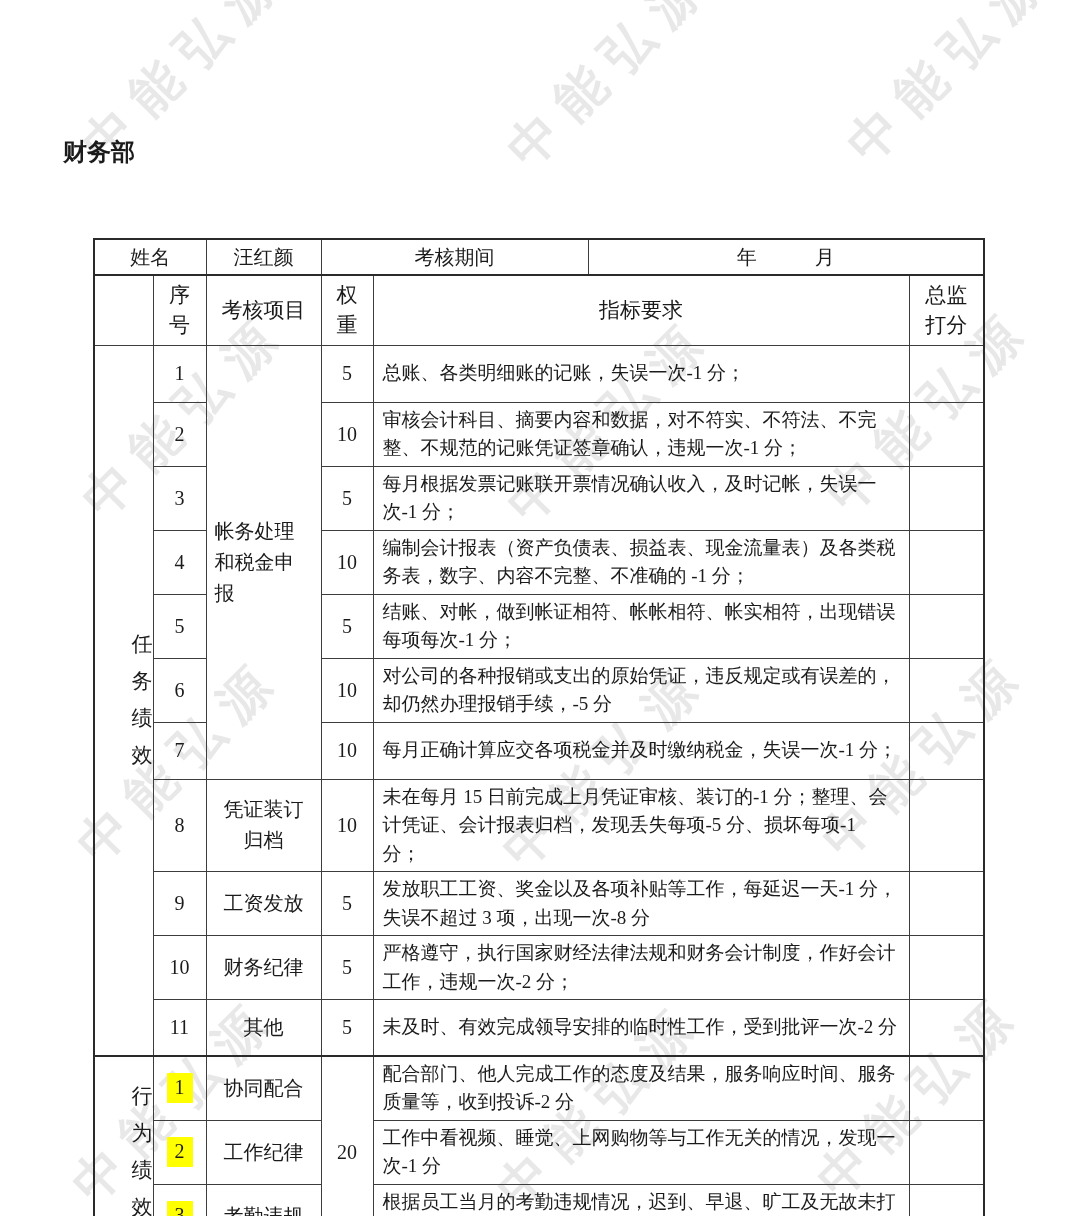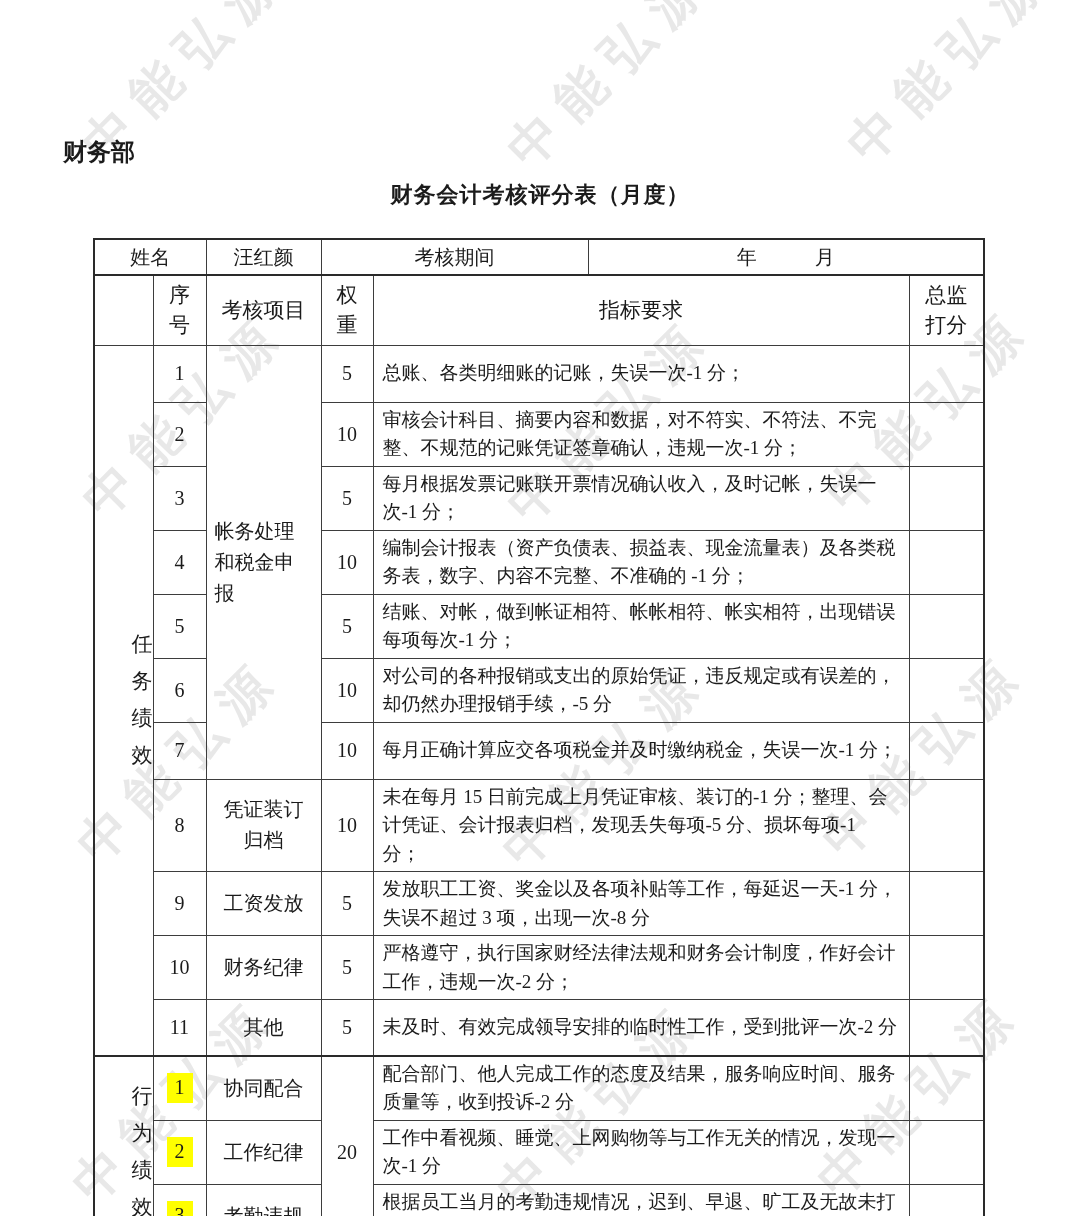--- a/index.html
+++ b/index.html
@@ -80,21 +80,20 @@
     <span class="wm" style="left:180px; top:760px;">中能弘源</span>
     <span class="wm" style="left:605px; top:765px;">中能弘源</span>
     <span class="wm" style="left:925px; top:755px;">中能弘源</span>
     <span class="wm" style="left:175px; top:1100px;">中能弘源</span>
     <span class="wm" style="left:600px; top:1105px;">中能弘源</span>
     <span class="wm" style="left:920px; top:1095px;">中能弘源</span>
   </div>
 
   <div class="content">
     <div class="dept">财务部</div>
-    <div class="doc-title">财务会计考核评分表（月度）</div>
 
     <div class="tablewrap">
 
       <table class="t-info">
         <colgroup>
             <col style="width:111px">
             <col style="width:115px">
             <col style="width:267px">
             <col>
           </colgroup>

